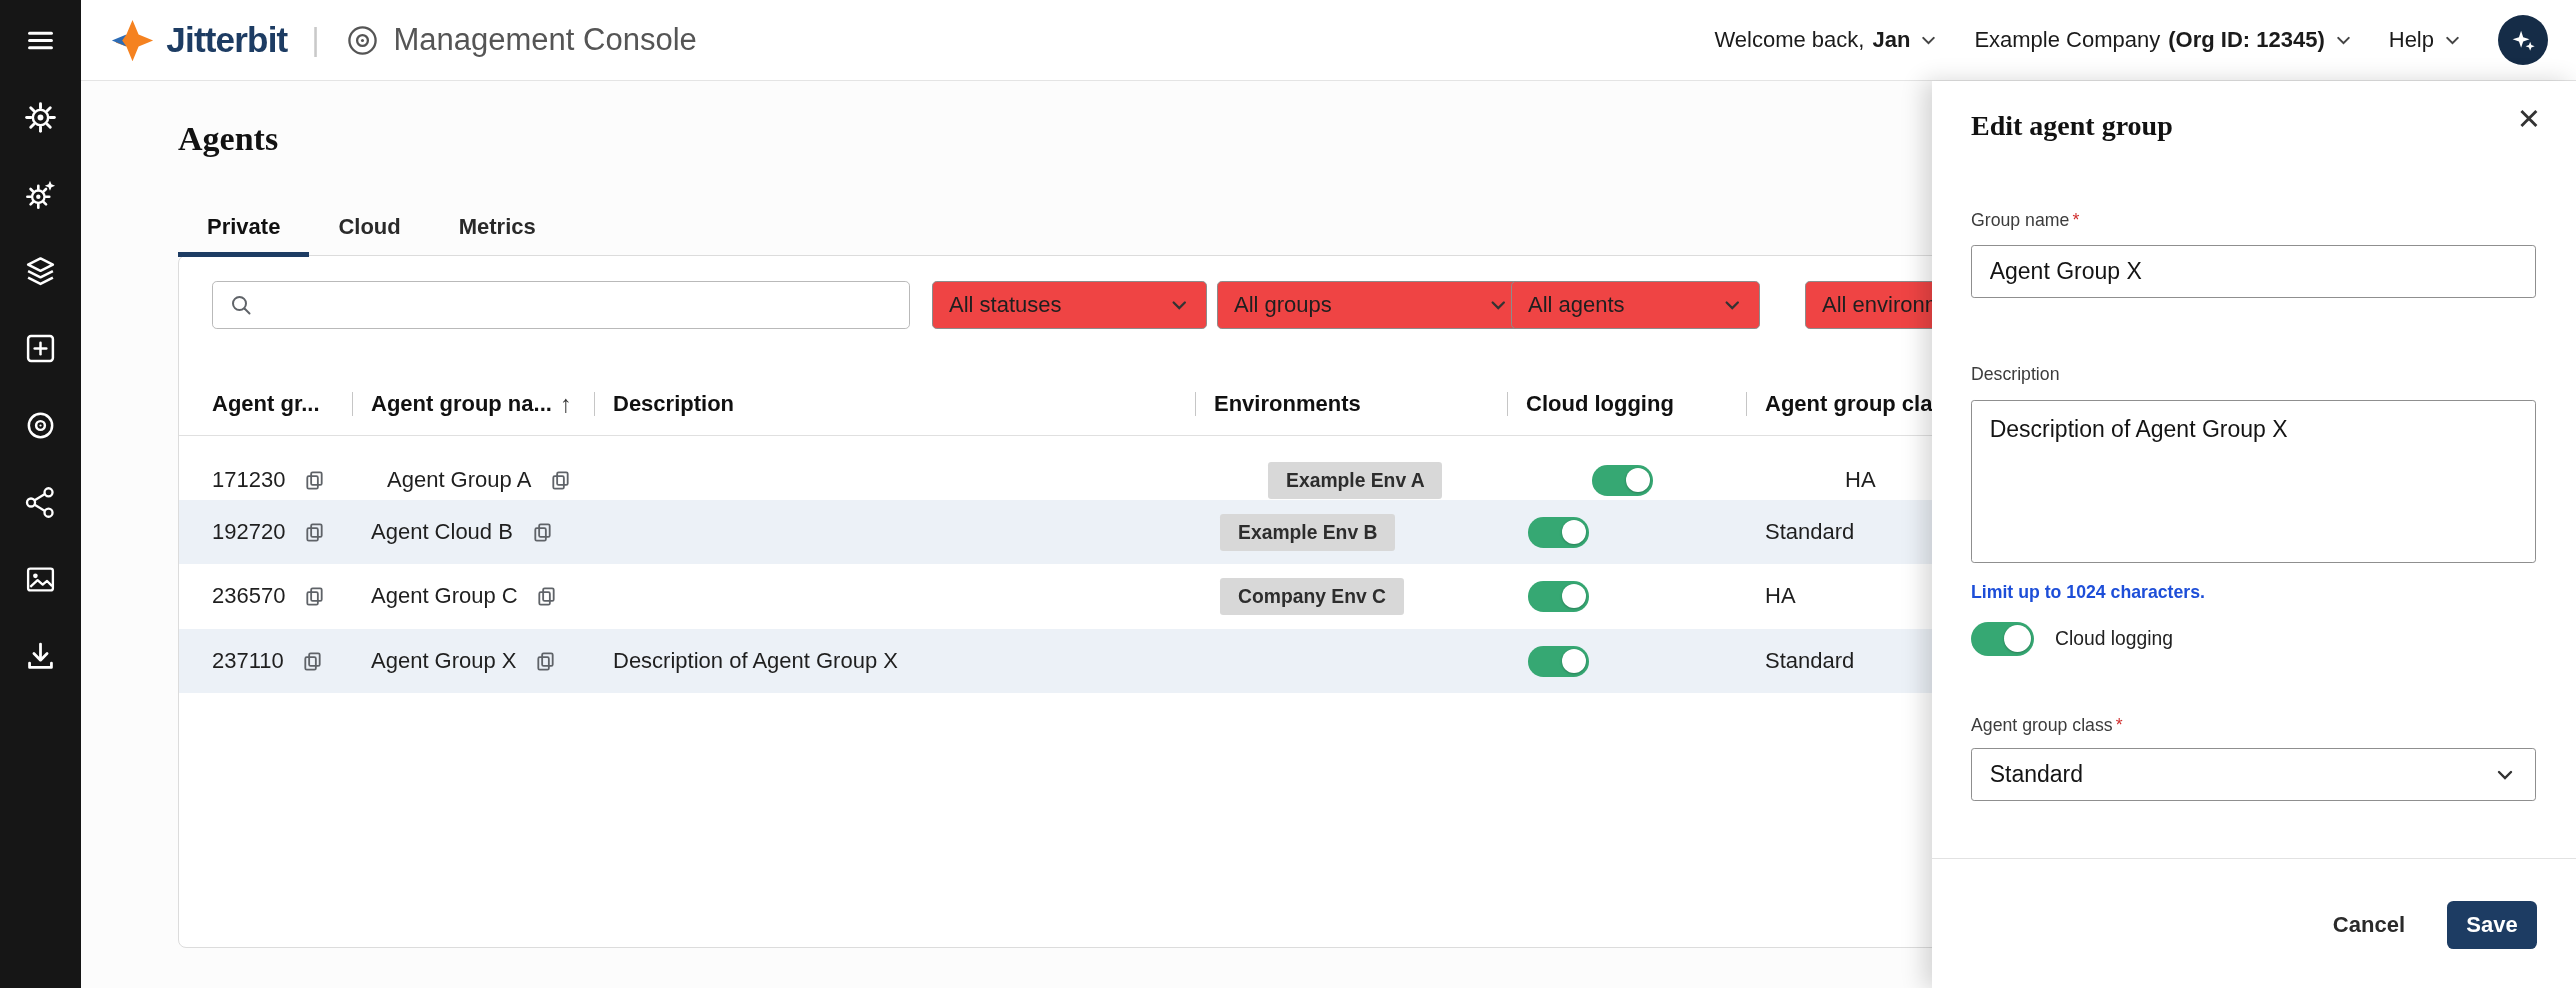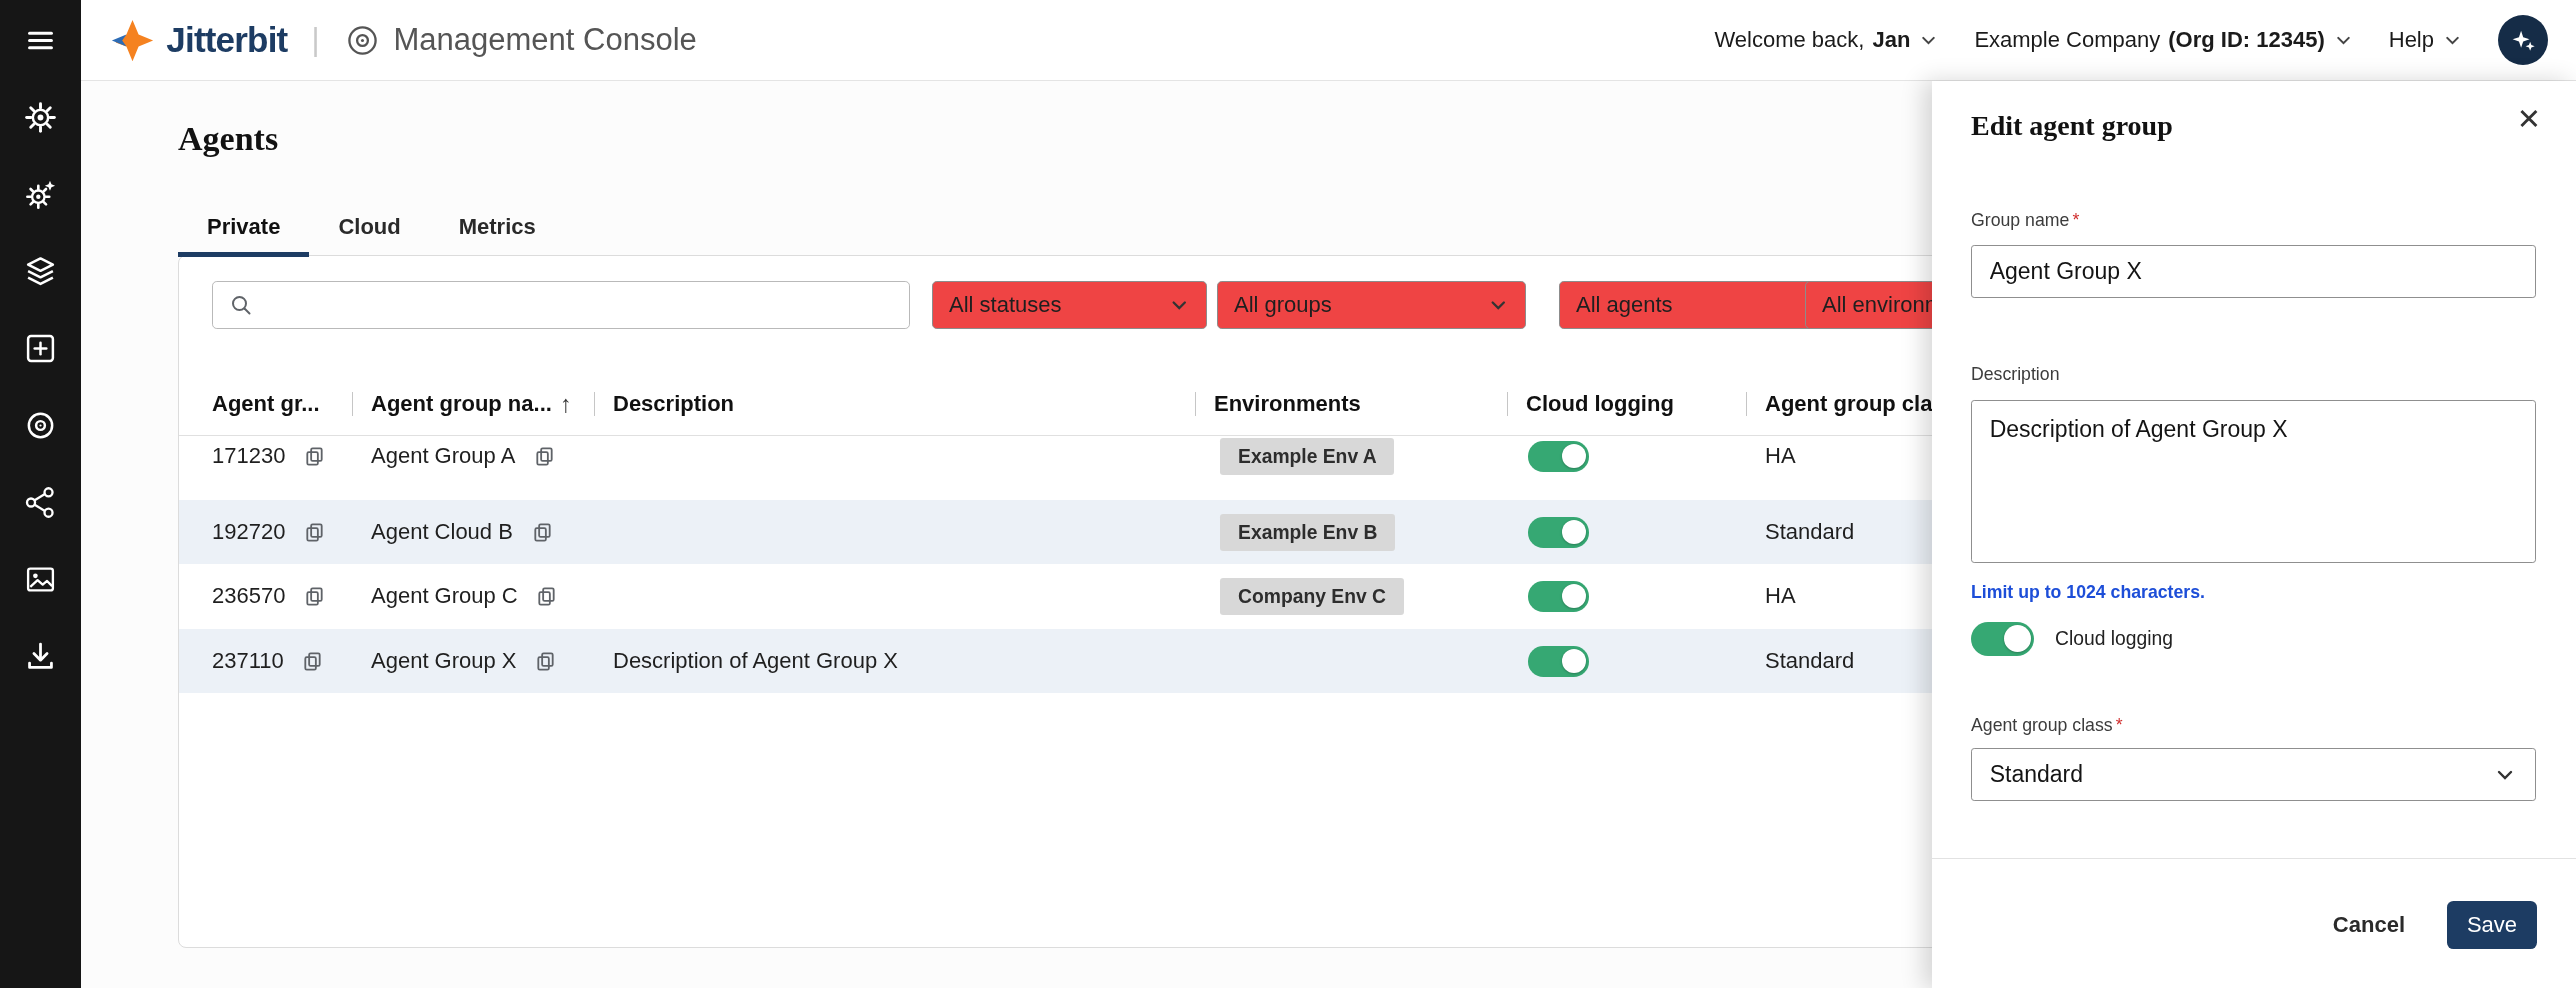--- a/index.html
+++ b/index.html
@@ -42,33 +42,33 @@
   
   .search{position:absolute;left:33px;top:25px;width:698px;height:48px;border:0.8px solid #b9b9b9;
     border-radius:4.8px;display:flex;align-items:center;padding:0 16px;background:#fff;}
   .search input{border:none;outline:none;flex:1;font-size:22px;margin-left:11.3px;height:100%;
     background:transparent;font-family:inherit;}
   .select{position:absolute;top:25px;height:48px;border:0.8px solid #8c8c8c;border-radius:4.8px;
     display:flex;align-items:center;justify-content:space-between;padding:0 16px;font-size:22px;
     cursor:pointer;background:#ef4444;color:#1f1f1f;}
   .select.s0{left:753px;width:275px;}
   .select.s1{left:1038px;width:309px;}
-  .select.s2{left:1380px;width:283px;}
+  .select.s2{left:1332px;width:249px;}
   .select.s3{left:1626px;width:283px;}
 
   
   .tgrid{position:absolute;left:0;right:0;display:grid;
     grid-template-columns:159px 242px 601px 312px 239px 1fr;padding-left:33px;align-items:center;}
   .thead{top:117px;height:63px;font-weight:700;font-size:22px;border-bottom:0.8px solid #e0e0e0;color:#111;}
   .hcell{position:relative;display:flex;align-items:center;gap:8px;cursor:pointer;}
   .hcell.sep::before{content:'';position:absolute;left:-19.3px;top:50%;transform:translateY(-50%);
     width:1.6px;height:24px;background:#c6c6c6;}
   .sort{font-size:24px;color:#333;cursor:pointer;}
   .trow{height:64px;font-size:22px;}
-  .trow.r0{top:168px;}
+  .trow.r0{top:192px;gap:16px;}
   .trow.r1{top:244px;background:#ecf1f7;}
   .trow.r2{top:308px;}
   .trow.r3{top:373px;background:#ecf1f7;}
   .cell{display:flex;align-items:center;gap:17.7px;}
   .copy-btn{background:none;border:none;cursor:pointer;display:flex;padding:0;}
   .chip{margin-left:6.4px;height:37px;line-height:37px;padding:0 17.7px;background:#d8d8d8;
     border-radius:3.2px;font-weight:700;font-size:19.3px;color:#2d2d2d;white-space:nowrap;}
   .toggle{width:61px;height:31px;border-radius:15.3px;background:#36a873;position:relative;
     cursor:pointer;border:none;margin-left:2.4px;}
   .toggle::after{content:'';position:absolute;right:3.2px;top:3.2px;width:24px;height:24px;
@@ -98,21 +98,21 @@
   .toggle-row span{font-size:19.3px;color:#222;}
   .select-box{position:absolute;left:39px;top:667px;width:565px;height:53px;border:0.8px solid #8f8f8f;
     border-radius:3.2px;display:flex;align-items:center;justify-content:space-between;padding:0 17.7px;
     font-size:23px;cursor:pointer;background:#fff;color:#141414;}
   .drawer-divider{position:absolute;left:0;right:0;top:777px;height:0.8px;background:#e2e2e2;}
   .drawer-footer{position:absolute;left:39px;right:39px;top:813px;height:61px;display:flex;
     justify-content:flex-end;align-items:center;gap:42px;}
   .cancel-btn{background:none;border:none;font-size:22px;font-weight:700;color:#2b2b2b;
     cursor:pointer;font-family:inherit;}
   .save-btn{width:90px;height:48px;border:none;border-radius:6.4px;background:#1d3c63;color:#fff;
-    font-size:22px;font-weight:400;cursor:pointer;font-family:inherit;}
+    font-size:22px;font-weight:700;cursor:pointer;font-family:inherit;}
 </style>
 </head>
 <body>
 
 <aside class="sidebar">
   <button class="sb">
     <svg viewBox="0 0 48 48" width="35" height="35">
         <g stroke="#fff" stroke-width="4.2" stroke-linecap="round">
           <line x1="9" y1="14" x2="39" y2="14"></line>
           <line x1="9" y1="24" x2="39" y2="24"></line>

